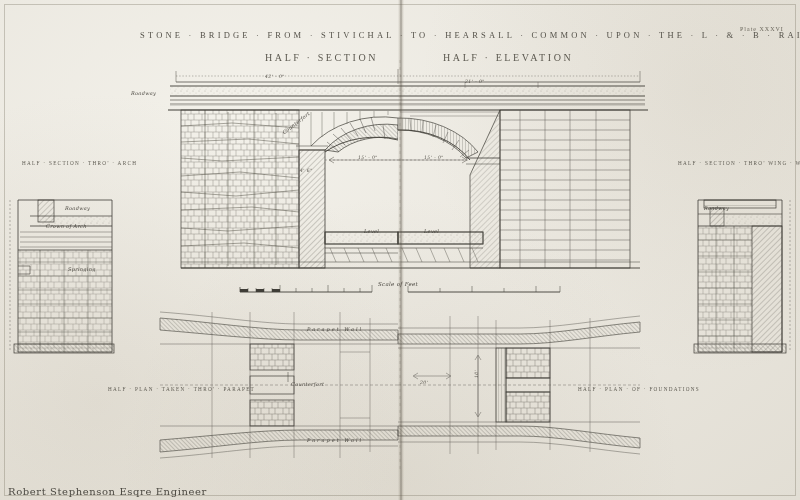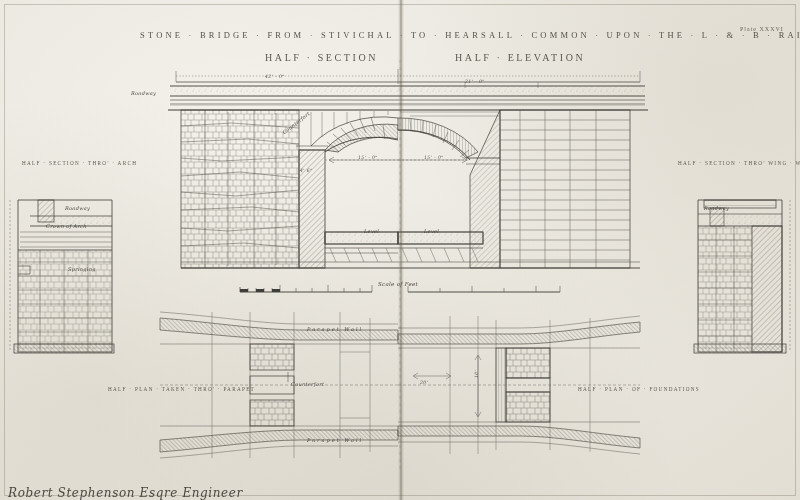--- a/index.html
+++ b/index.html
@@ -49,40 +49,40 @@
   .dim{
     position:absolute;white-space:nowrap;
     font-family:"DejaVu Serif", serif;font-style:italic;
     font-size:4.6px;color:#57544c;letter-spacing:.4px;
   }
   .plate-no{
     position:absolute;font-size:6px;letter-spacing:1px;color:#6a665c;
     font-family:"Liberation Serif", serif;
   }
   .signature{
-    position:absolute;font-family:"DejaVu Serif", serif;font-style:italic;
-    font-size:12px;color:#4b4841;letter-spacing:.6px;white-space:nowrap;
+    position:absolute;font-family:"DejaVu Serif", serif;
+    font-size:10px;color:#4b4841;letter-spacing:.6px;white-space:nowrap;
   }
   svg{position:absolute;left:0;top:0;}
   .ink{stroke:#3f3d37;fill:none;}
   .ink-l{stroke:#56534b;fill:none;}
 </style>
 </head>
 <body>
 
 <div id="plate">
 
   <div class="mottle"></div>
   <div class="border-frame"></div>
 
   <div class="cap title" style="left:140px;top:30px;">STONE · BRIDGE · FROM · STIVICHAL · TO · HEARSALL · COMMON · UPON · THE · L · &amp; · B · RAILWAY</div>
   <div class="plate-no" style="left:740px;top:26px;">Plate XXXVI</div>
 
   <div class="cap sub" style="left:265px;top:52px;">HALF · SECTION</div>
-  <div class="cap sub" style="left:455px;top:52px;">HALF · ELEVATION</div>
+  <div class="cap sub" style="left:443px;top:52px;">HALF · ELEVATION</div>
 
   <div class="cap side" style="left:22px;top:160px;">HALF · SECTION · THRO' · ARCH</div>
   <div class="cap side" style="left:678px;top:160px;">HALF · SECTION · THRO' WING · WALL</div>
 
   <div class="cap side" style="left:108px;top:386px;">HALF · PLAN · TAKEN · THRO' · PARAPET</div>
   <div class="cap side" style="left:578px;top:386px;">HALF · PLAN · OF · FOUNDATIONS</div>
 
   <div class="signature" style="left:8px;top:486px;">Robert   Stephenson  Esqre  Engineer</div>
 
   <div class="script" style="left:131px;top:90px;">Roadway</div>

